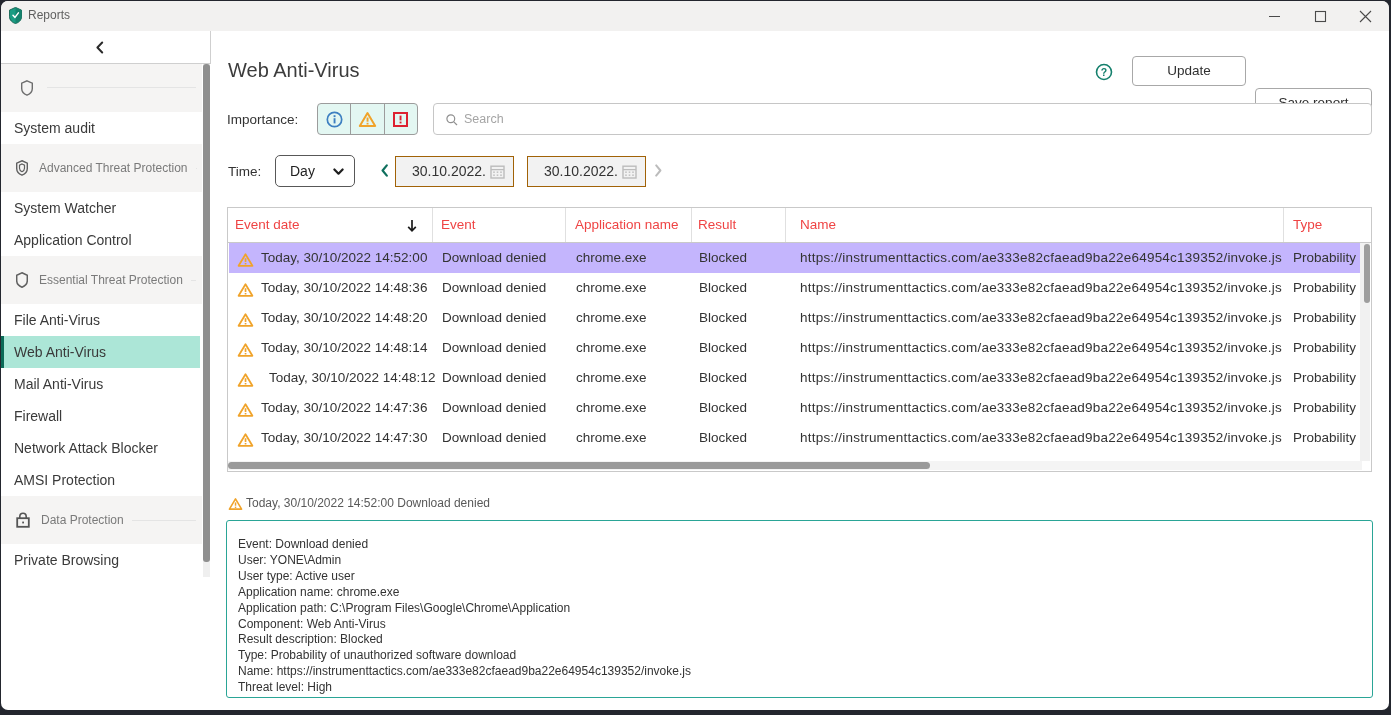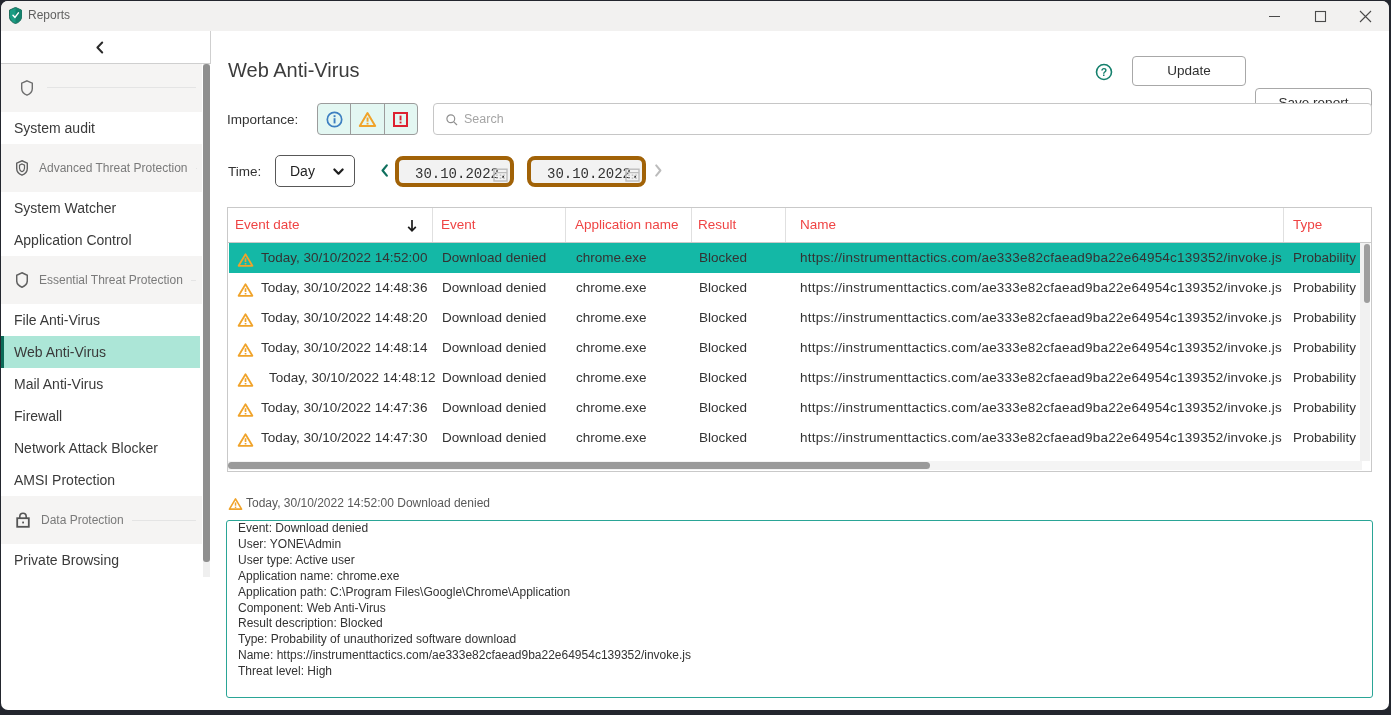--- a/index.html
+++ b/index.html
@@ -30,39 +30,39 @@
 
 .impgrp { position:absolute; left:316px; top:102px; width:101px; height:32px; background:#e3f7f2; border:1px solid #9c9c9c; border-radius:4px; display:flex; }
 .impgrp .cell { flex:1; display:flex; align-items:center; justify-content:center; }
 .impgrp .cell + .cell { border-left:1px solid #9c9c9c; }
 
 .search { position:absolute; left:432px; top:102px; width:939px; height:32px; border:1px solid #c6c6c6; border-radius:4px; background:#fff; }
 .search .ph { position:absolute; left:30px; top:0; line-height:31px; font-size:12.5px; color:#a5a5a5; }
 
 .daysel { position:absolute; left:274px; top:154px; width:80px; height:32px; border:1px solid #585858; border-radius:5px; background:#fff; }
 .daysel .t { position:absolute; left:14px; line-height:30px; font-size:14px; color:#1f1f1f; }
-.datef { position:absolute; top:155px; height:31px; width:119px; background:#f2f2f2; border:4px solid #a16207; border-radius:8px;font-family:Liberation Mono, monospace; }
+.datef { position:absolute; top:155px; height:31px; width:119px; background:#f2f2f2; border:1px solid #a16207; border-radius:0; }
 .datef .t { position:absolute; left:16px; line-height:29px; font-size:14px; color:#333; }
 
 
 .tbl { position:absolute; left:226px; top:206px; width:1145px; height:265px; border:1px solid #c9c9c9; background:#fff; }
 .th { position:absolute; top:0; height:34px; line-height:34px; font-size:13.5px; color:#ef4444; }
 .thsep { position:absolute; top:0; width:1px; height:34px; background:#e0e0e0; }
 .thead-line { position:absolute; left:0; top:34px; width:1143px; height:1px; background:#c9c9c9; }
 .row { position:absolute; left:1px; width:1134px; height:30px; }
-.row.sel { background:#14b8a6;padding-left:8px; }
+.row.sel { background:#c4b5fd;padding-left:8px; }
 .rc { position:absolute; top:0; height:30px; line-height:30px; font-size:13.5px; color:#333; white-space:nowrap; }
 .vtrack { position:absolute; right:1px; top:35px; width:10px; height:218px; background:#f1f1f1; }
 .vthumb { position:absolute; right:0px; top:1px; width:6px; height:59px; background:#9e9e9e; border-radius:3px; }
 .htrack { position:absolute; left:0px; bottom:1px; width:1134px; height:9px; background:#f4f4f4; }
 .hthumb { position:absolute; left:0px; top:1px; width:702px; height:7px; background:#9a9a9a; border-radius:3.5px; }
 
 
 .dcap { position:absolute; left:245px; top:495px; font-size:12px; color:#595959; line-height:14px; }
-.dbox { position:absolute; left:225px; top:519px; width:1147px; height:178px; border:1px solid #2aa596; border-radius:3px; background:#fff; padding:0 0 0 11px; }
+.dbox { position:absolute; left:225px; top:519px; width:1147px; height:178px; border:1px solid #2aa596; border-radius:3px; background:#fff; padding:16px 0 0 11px; }
 .dbox div { font-size:12px; line-height:15.9px; color:#333; white-space:pre; }
 </style>
 </head>
 <body>
 <div class="win">
 
   <div class="titlebar">
     <svg class="abs" style="left:8px;top:6px" width="13" height="17" viewBox="0 0 13 17">
       <path d="M6.5 0.4 L12.6 3.2 V9.3 C12.6 13.2 9.6 15.6 6.5 16.6 C3.4 15.6 0.4 13.2 0.4 9.3 V3.2 Z" fill="#1b9c83" stroke="#0d5a4a" stroke-width="0.9"></path>
       <path d="M6.5 0.4 L12.6 3.2 V9.3 C12.6 13.2 9.6 15.6 6.5 16.6 Z" fill="#15836e" stroke="none"></path>

